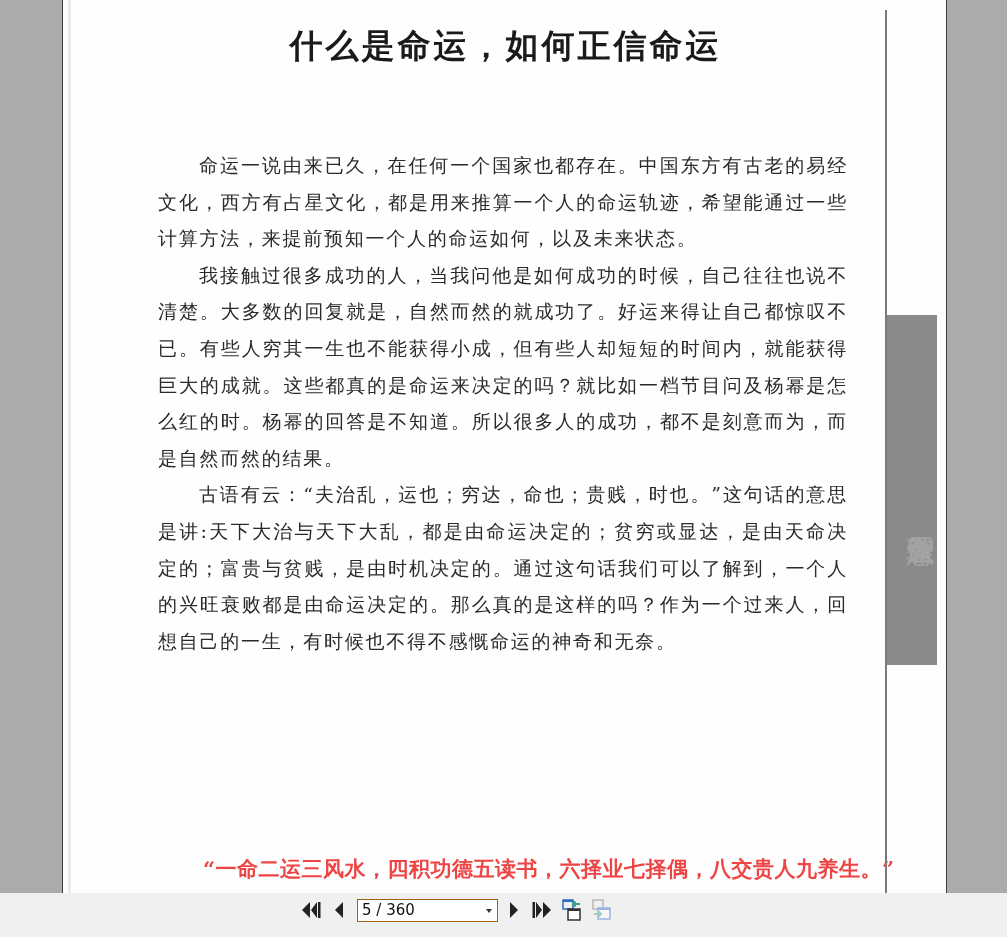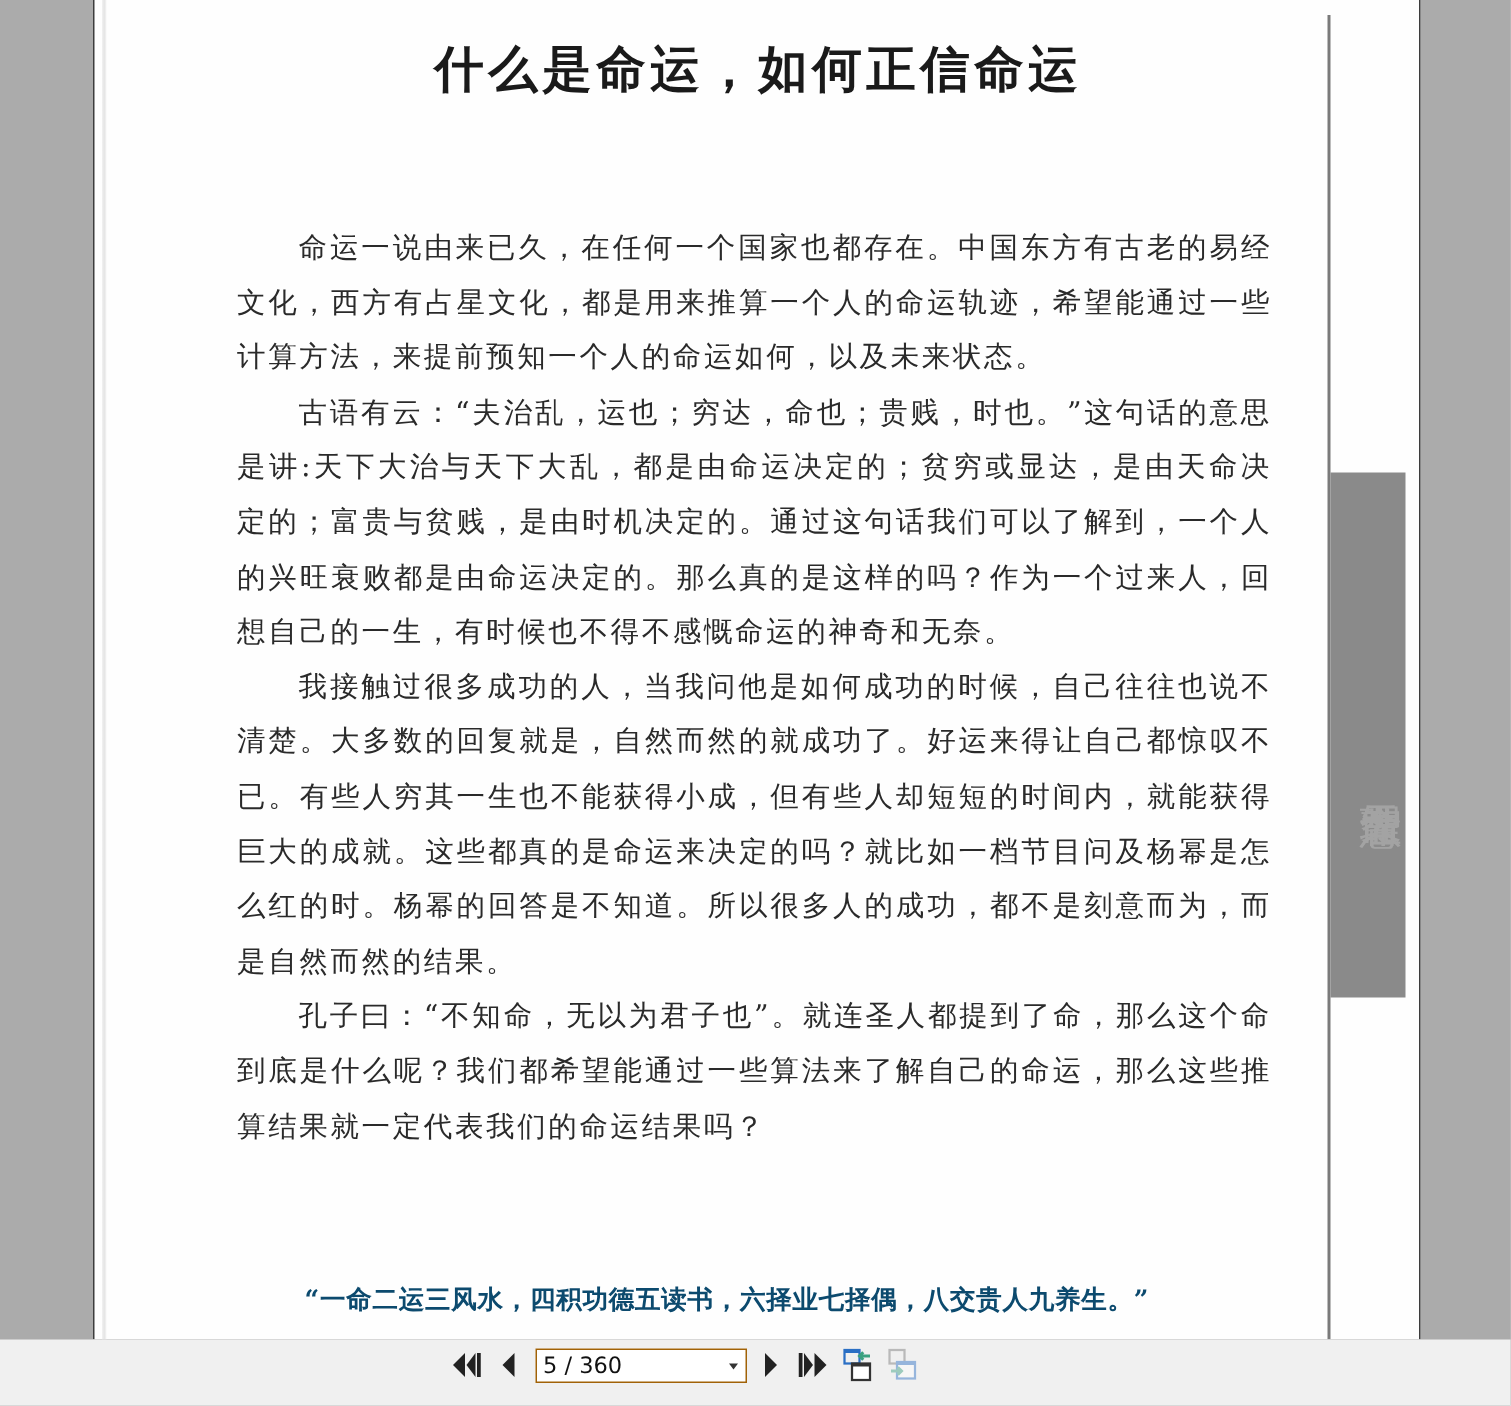--- a/index.html
+++ b/index.html
@@ -91,25 +91,26 @@
   }
   .body p {
     margin: 0;
     text-indent: 41px;
   }
   .quote {
     position: absolute;
     left: 140px;
     top: 855px;
     width: 640px;
-    font-size: 17px;
+    font-size: 21px;
     font-weight: bold;
-    color: #0c4a6e;
+    color: #ef4444;
     letter-spacing: 0.5px;
     white-space: nowrap;
+    text-align: center;
   }
   .toolbar {
     position: absolute;
     left: 0;
     top: 893px;
     width: 1007px;
     height: 44px;
     background: #f0f0f0;
     font-family: "DejaVu Sans", "Liberation Sans", sans-serif;
   }
@@ -153,23 +154,22 @@
 <body>
 
 <div class="viewer">
   <div class="page">
     <div class="page-left-edge"></div>
 
     <div class="title">什么是命运，如何正信命运</div>
 
     <div class="body">
       <p>命运一说由来已久，在任何一个国家也都存在。中国东方有古老的易经文化，西方有占星文化，都是用来推算一个人的命运轨迹，希望能通过一些计算方法，来提前预知一个人的命运如何，以及未来状态。</p>
+      <p>我接触过很多成功的人，当我问他是如何成功的时候，自己往往也说不清楚。大多数的回复就是，自然而然的就成功了。好运来得让自己都惊叹不已。有些人穷其一生也不能获得小成，但有些人却短短的时间内，就能获得巨大的成就。这些都真的是命运来决定的吗？就比如一档节目问及杨幂是怎么红的时。杨幂的回答是不知道。所以很多人的成功，都不是刻意而为，而是自然而然的结果。</p>
       <p>古语有云：“夫治乱，运也；穷达，命也；贵贱，时也。”这句话的意思是讲:天下大治与天下大乱，都是由命运决定的；贫穷或显达，是由天命决定的；富贵与贫贱，是由时机决定的。通过这句话我们可以了解到，一个人的兴旺衰败都是由命运决定的。那么真的是这样的吗？作为一个过来人，回想自己的一生，有时候也不得不感慨命运的神奇和无奈。</p>
-      <p>我接触过很多成功的人，当我问他是如何成功的时候，自己往往也说不清楚。大多数的回复就是，自然而然的就成功了。好运来得让自己都惊叹不已。有些人穷其一生也不能获得小成，但有些人却短短的时间内，就能获得巨大的成就。这些都真的是命运来决定的吗？就比如一档节目问及杨幂是怎么红的时。杨幂的回答是不知道。所以很多人的成功，都不是刻意而为，而是自然而然的结果。</p>
-      <p>孔子曰：“不知命，无以为君子也”。就连圣人都提到了命，那么这个命到底是什么呢？我们都希望能通过一些算法来了解自己的命运，那么这些推算结果就一定代表我们的命运结果吗？</p>
     </div>
 
     <div class="quote">“一命二运三风水，四积功德五读书，六择业七择偶，八交贵人九养生。”</div>
 
     <div class="inner-rule"></div>
     <div class="side-band">
       <div class="glyphs">天命命理智慧</div>
     </div>
   </div>
 </div>

